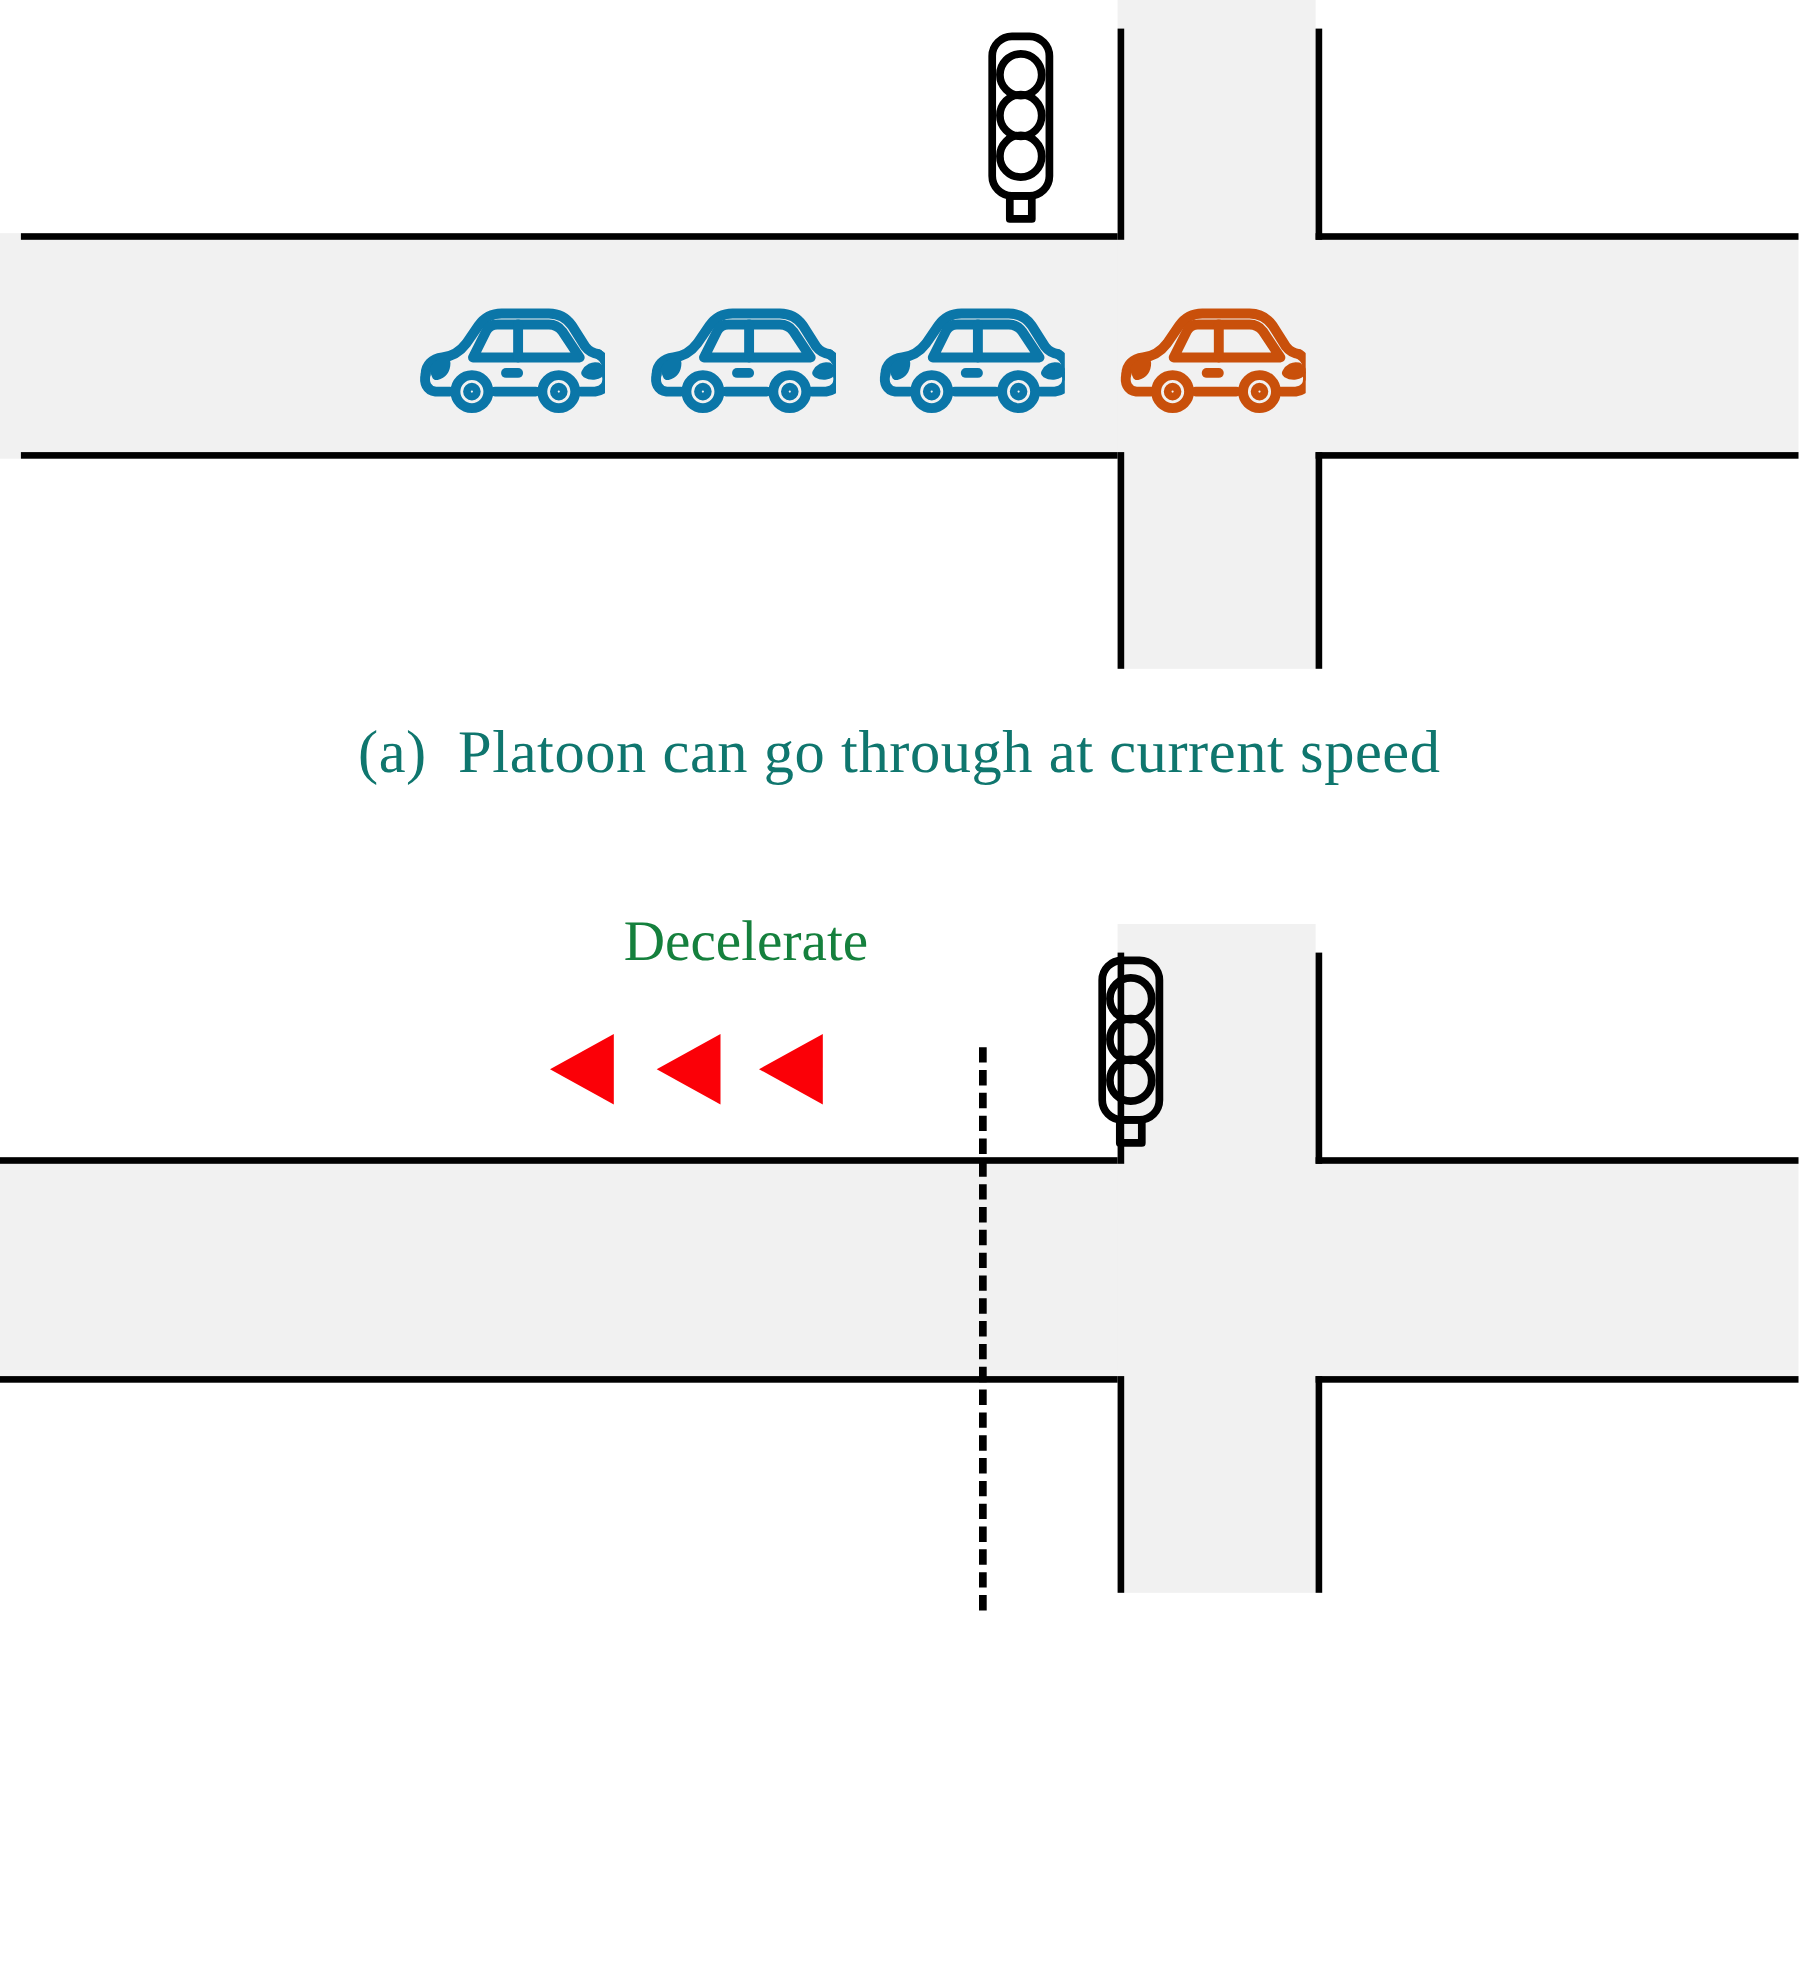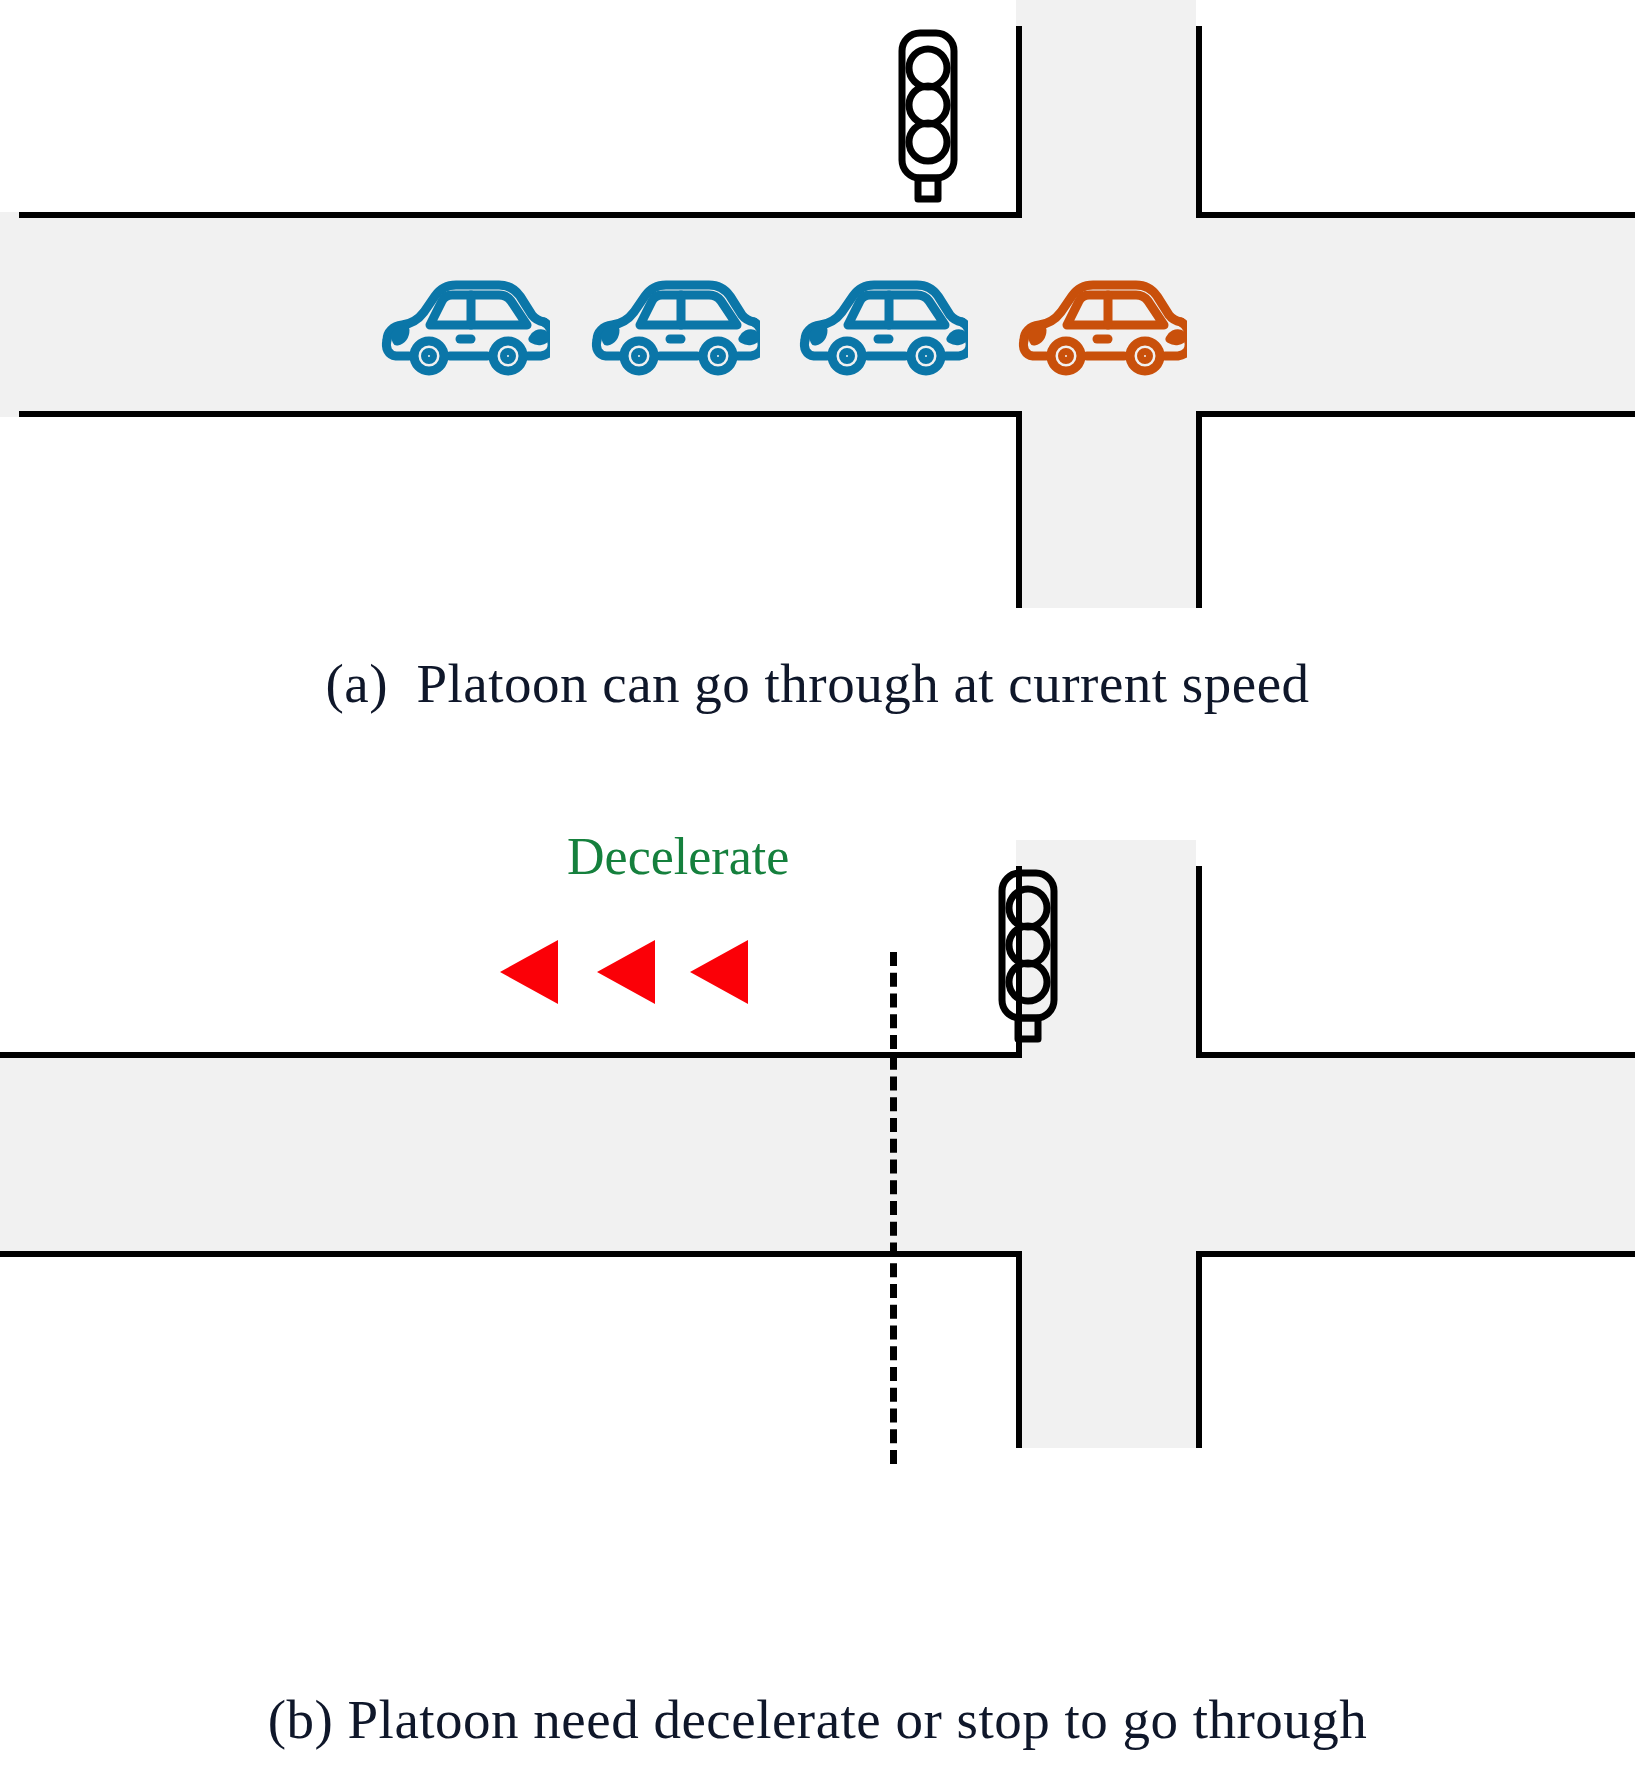--- a/index.html
+++ b/index.html
@@ -45,21 +45,21 @@
     border-left: 7px dashed #000000;
   }
 
   
   .caption {
     position: absolute;
     left: 0;
     width: 1635px;
     text-align: center;
     font-size: 55px;
-    color: #0f172a;
+    color: #0f766e;
     letter-spacing: 0.5px;
     white-space: pre;
   }
 
   
   .decel-label {
     position: absolute;
     font-size: 52px;
     color: #15803d;
     white-space: pre;
@@ -223,14 +223,13 @@
   </div>
 
   <div class="decel-label" style="left:567px; top:-13px;">Decelerate</div>
 
   <div class="arrow-row" style="left:0px; top:0px;">
     <div class="arrow" style="left:500px; top:100px;"></div>
     <div class="arrow" style="left:597px; top:100px;"></div>
     <div class="arrow" style="left:690px; top:100px;"></div>
   </div>
 
-  <div class="caption" style="top:848px;">(b) Platoon need decelerate or stop to go through</div>
 </div>
 
 </body></html>

